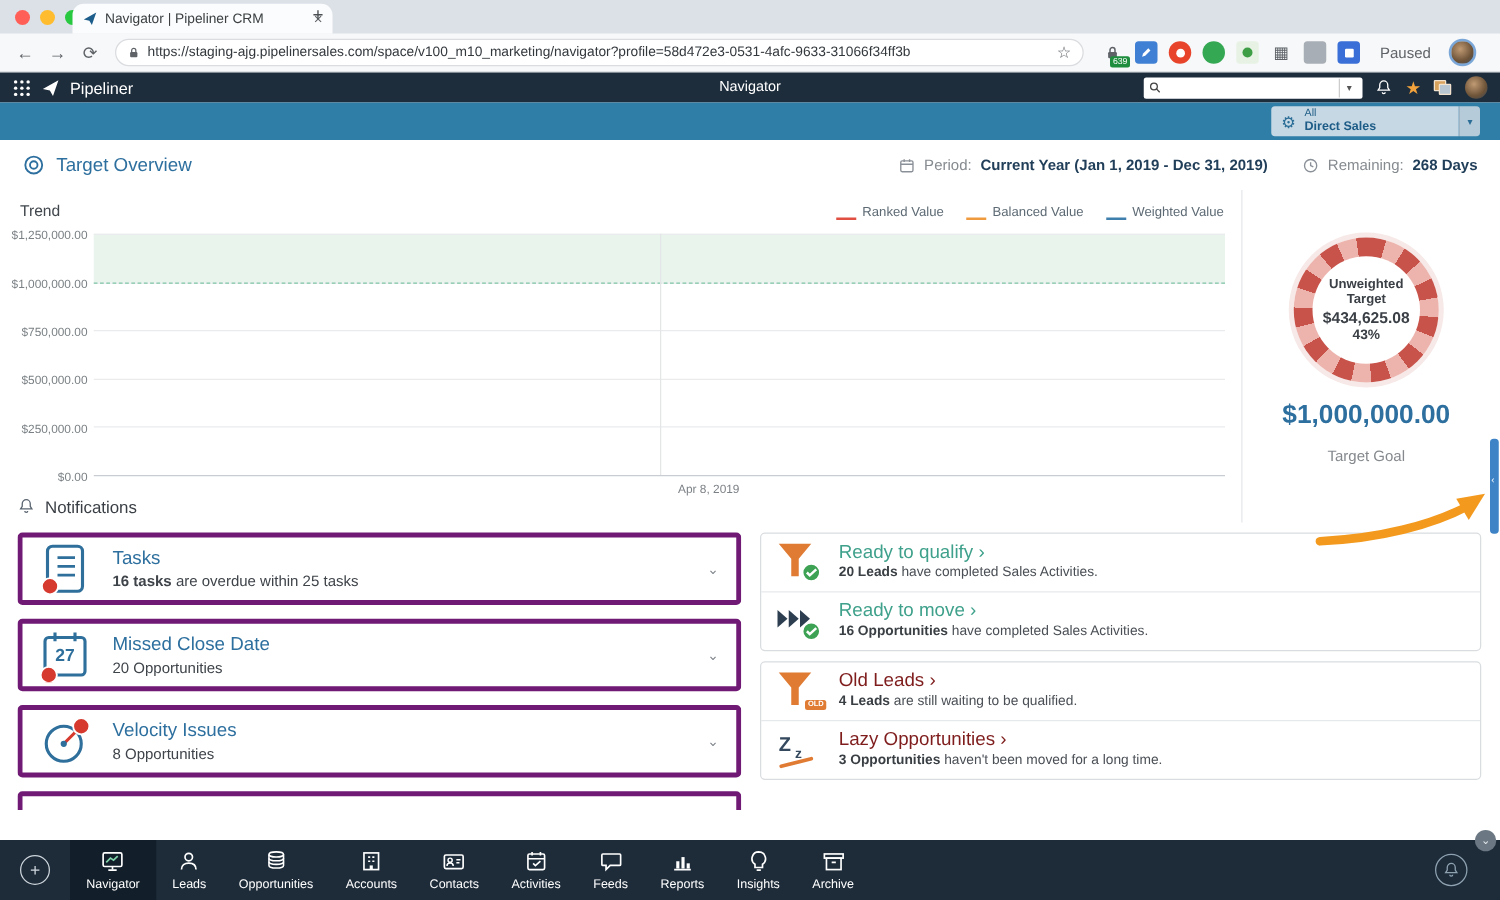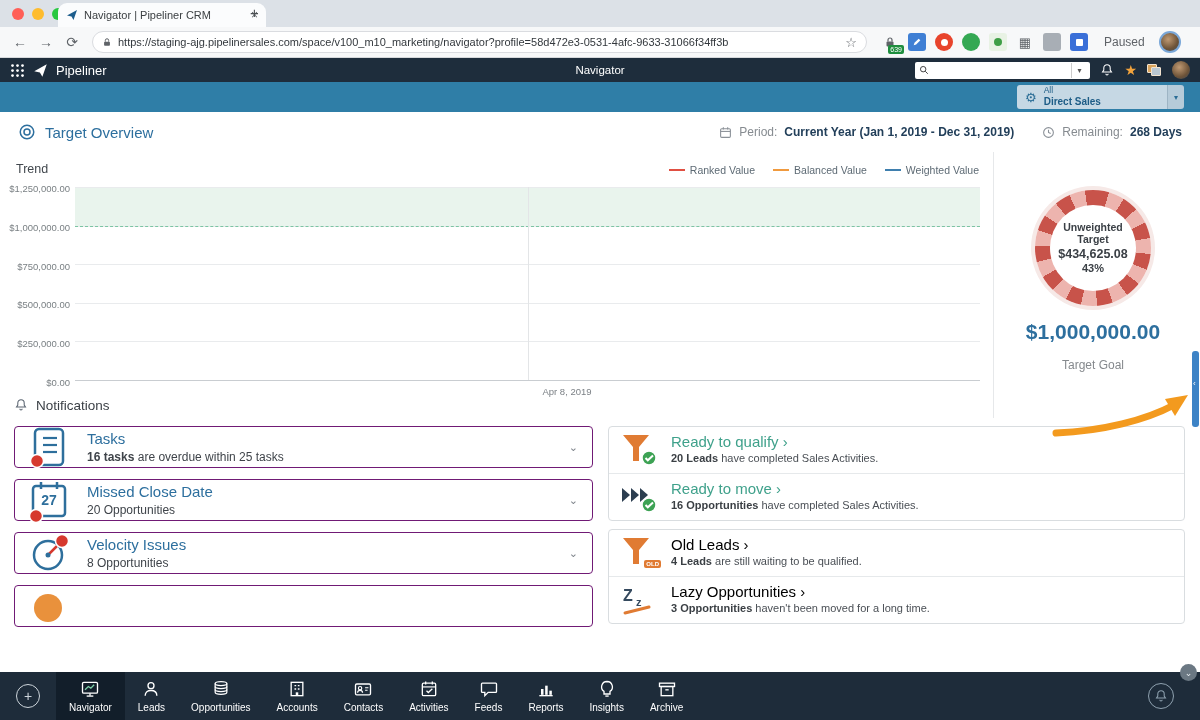--- a/index.html
+++ b/index.html
@@ -55,21 +55,21 @@
   .page-title{font-size:15px;color:#2d6f9e;margin-left:9px}
   .ph-right{margin-left:auto;display:flex;align-items:center;gap:7px;font-size:12px}
   .ph-label{color:#868b90}
   .ph-value{color:#223f5a;font-weight:bold}
   .ph-gap{width:14px}
 
   
   .chart-wrap{position:absolute;top:152px;left:0;width:993px;height:266px}
   .trend-label{position:absolute;left:16px;top:10px;font-size:12.5px;color:#41474d}
   .legend{position:absolute;right:14px;top:12px;display:flex;gap:18px;align-items:center}
-  .leg-item{display:flex;align-items:center;gap:5px;font-size:10.5px;color:#5d6a74}
+  .leg-item{display:flex;align-items:flex-end;gap:5px;font-size:10.5px;color:#5d6a74}
   .leg-line{width:16px;height:2px}
   .lg-red{background:#e04f42}.lg-orange{background:#f09a3e}.lg-blue{background:#3f7fae}
   .plot{position:absolute;left:75px;right:13px;top:35px;bottom:37px;border-bottom:1px solid #c9cdd1}
   .band{position:absolute;left:0;right:0;top:0;height:20%;background:#e9f4ed}
   .gl{position:absolute;left:0;right:0;height:1px;background:#e9ebed}
   .gl.t0{top:0}.gl.t1{top:20%}.gl.t2{top:40%}.gl.t3{top:60%}.gl.t4{top:80%}
   .target-dash{position:absolute;left:0;right:0;top:20%;border-top:1px dashed #7cc4a3}
   .vline{position:absolute;top:0;bottom:0;left:50%;width:1px;background:#e3e5e7}
   .ytick{position:absolute;width:70px;text-align:right;font-size:9.5px;color:#7a8084}
   .xtick{position:absolute;left:487px;top:234px;width:160px;text-align:center;font-size:9.5px;color:#7c8186}
@@ -87,35 +87,35 @@
 
   
   .scroll-handle{position:absolute;right:1px;top:351px;width:7px;height:76px;background:#3d83c6;border-radius:3px;z-index:8}
   .scroll-caret{position:absolute;top:29px;left:1px;color:#fff;font-size:8px;line-height:8px}
   .annot-arrow{position:absolute;left:1048px;top:386px;z-index:9;pointer-events:none}
 
   
   .sec-head{display:flex;align-items:center;gap:8px;font-size:13.5px;color:#3a3f45;height:22px}
   .notif{position:absolute;left:14px;top:394px;width:579px;height:254px;overflow:hidden}
   .notif-list{margin-top:10px}
-  .ncard{height:42px;border:1px solid #701a75;border-radius:4px;background:#fff;display:flex;align-items:center;margin-bottom:11px;padding:0 10px 0 12px}
+  .ncard{height:58px;border:4px solid #701a75;border-radius:4px;background:#fff;display:flex;align-items:center;margin-bottom:11px;padding:0 10px 0 12px}
   .nicon{width:44px;height:44px;position:relative;margin-right:16px;flex:0 0 44px}
   .ntext{flex:1}
   .ntitle{font-size:15px;color:#2d6f9e;margin-bottom:3px}
   .nsub{font-size:12px;color:#3f444a}
   .nchev{color:#7d838a;font-size:11px;padding:0 4px}
   .cal-day{position:absolute;left:0;top:14px;width:44px;text-align:center;font-size:14px;font-weight:bold;color:#2e6f9c}
 
   .sugg{position:absolute;left:608px;top:418px;width:577px}
   .sgroup{border:1px solid #d9dde0;border-radius:4px;background:#fff;margin-top:8px}
   .srow{display:flex;align-items:flex-start;padding:6px 10px;min-height:44px}
   .srow + .srow{border-top:1px solid #e6e9eb}
   .sicon{width:40px;height:34px;margin-right:12px;position:relative;flex:0 0 40px}
   .stitle{font-size:15px;margin-bottom:2px}
-  .steal{color:#3fa18b}.sorange{color:#000000}
+  .steal{color:#3fa18b}.sorange{color:#7f1d1d}
   .ssub{font-size:11px;color:#4a4f55}
   .ssub b{color:#3a3f44}
   .old-badge{position:absolute;right:-2px;bottom:2px;background:#e07b33;color:#fff;font-size:6px;font-weight:bold;padding:1px 2px;border-radius:2px;line-height:1}
 
   
   .bottom-nav{position:absolute;left:0;top:672px;width:1200px;height:48px;background:#1e2c3a;display:flex;align-items:stretch}
   .add-btn{width:24px;height:24px;border:1.5px solid #cdd5db;border-radius:50%;color:#cdd5db;display:flex;align-items:center;justify-content:center;font-size:14px;margin:12px 16px 0 16px;flex:0 0 24px}
   .nav-item{display:flex;flex-direction:column;align-items:center;justify-content:center;gap:3px;padding:0 13px;color:#fff;font-size:10px;white-space:nowrap}
   .nav-item.active{background:#121e2a}
   .nav-item svg{display:block}

